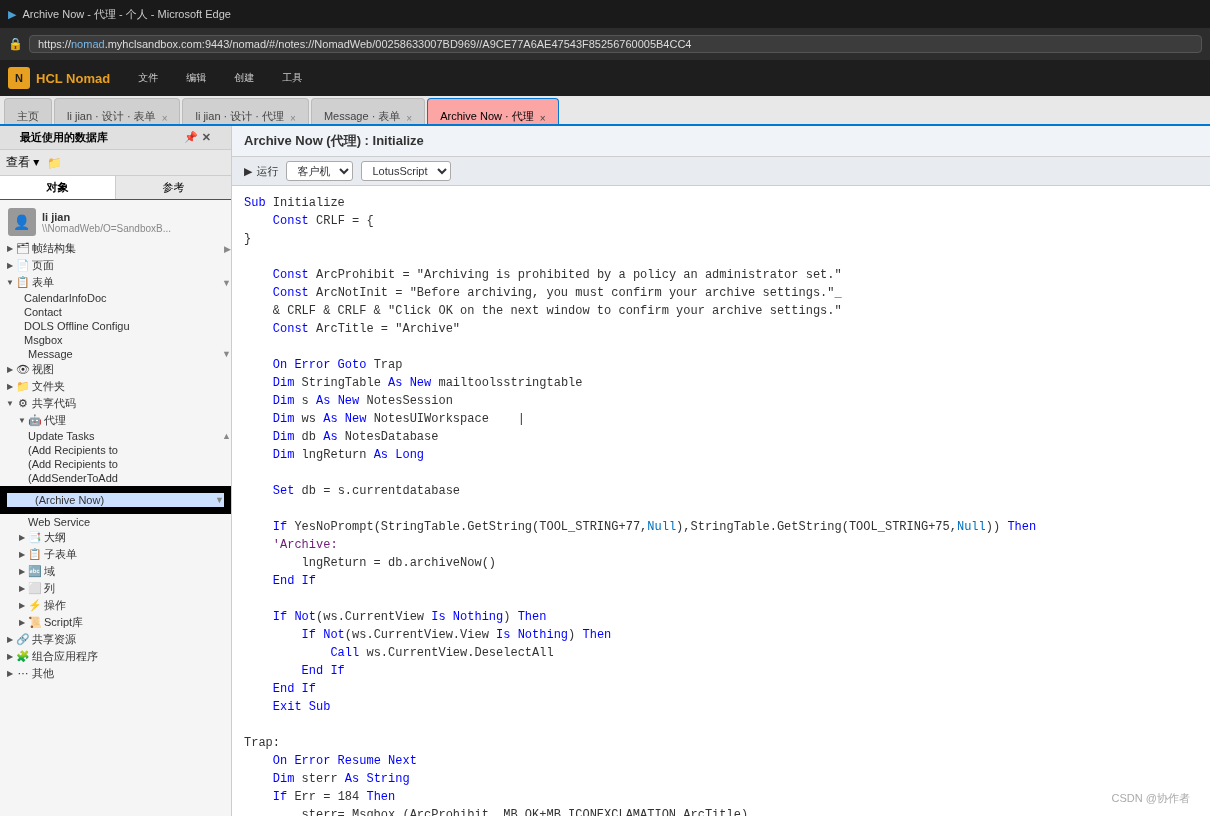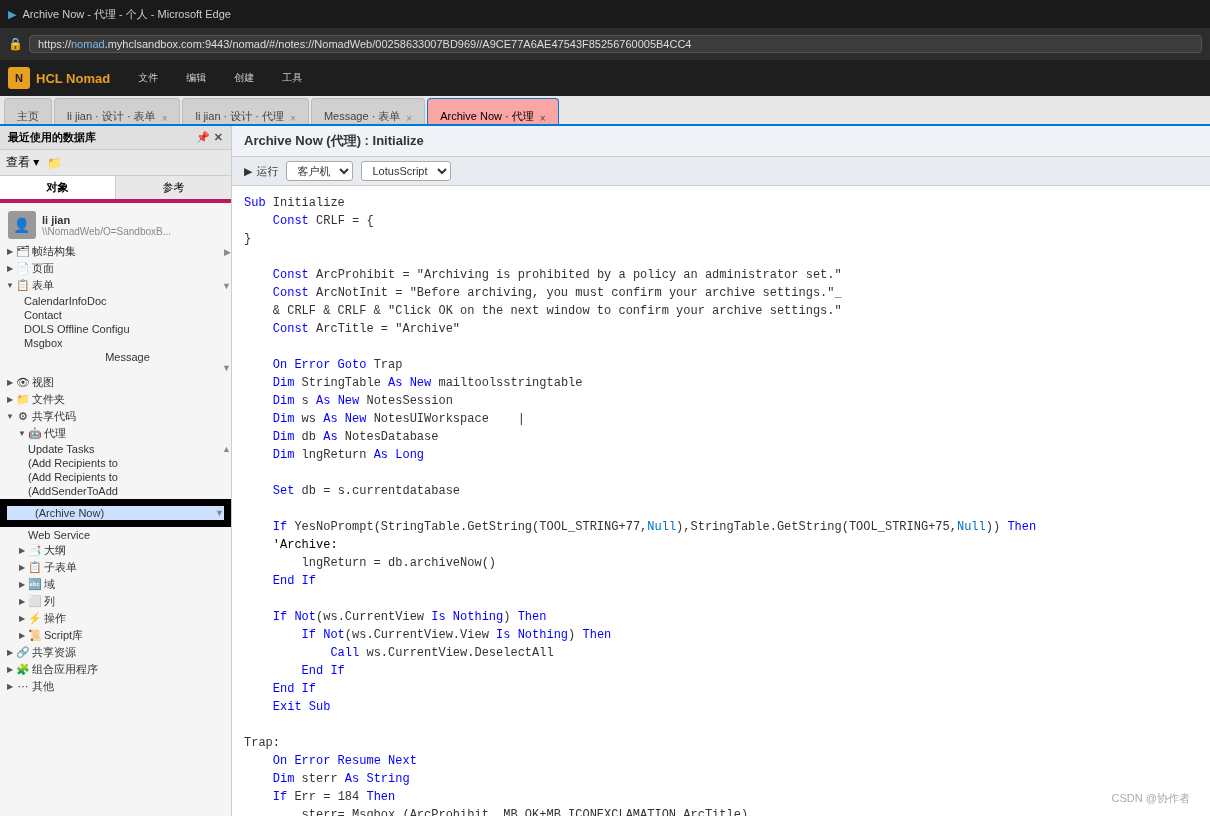--- a/index.html
+++ b/index.html
@@ -115,21 +115,21 @@
     #sidebar {
       width: 232px;
       background: #f5f5f5;
       border-right: 1px solid #ccc;
       display: flex;
       flex-direction: column;
       overflow: hidden;
     }
     #sidebar-header {
       background: #e0e0e0;
-      padding: 4px 8px;
+      padding: 4px 20px;
       display: flex;
       align-items: center;
       justify-content: space-between;
       border-bottom: 1px solid #ccc;
       font-size: 11px;
       font-weight: bold;
     }
     #sidebar-header .header-actions {
       display: flex;
       gap: 4px;
@@ -137,21 +137,21 @@
     #sidebar-search {
       padding: 4px 6px;
       display: flex;
       align-items: center;
       gap: 4px;
       background: #e8e8e8;
       border-bottom: 1px solid #ccc;
     }
     .sidebar-tabs {
       display: flex;
-      border-bottom: 4px solid #be185d;
+      border-bottom: 1px solid #be185d;
     }
     .sidebar-tab {
       flex: 1;
       text-align: center;
       padding: 4px;
       font-size: 11px;
       cursor: pointer;
       background: #e8e8e8;
       border-right: 1px solid #ccc;
     }
@@ -249,21 +249,21 @@
       padding: 8px 12px;
       font-family: 'Courier New', Consolas, monospace;
       font-size: 12px;
       line-height: 1.5;
       background: #fff;
       color: #333;
     }
     .code-line { display: block; white-space: pre; }
     .kw-blue { color: #0000ff; }
     .kw-keyword { color: #0070c0; }
-    .kw-comment { color: #000000; }
+    .kw-comment { color: #701a75; }
 
     
     ::-webkit-scrollbar { width: 8px; }
     ::-webkit-scrollbar-track { background: #f0f0f0; }
     ::-webkit-scrollbar-thumb { background: #b0b0b0; border-radius: 4px; }
 
     #watermark {
       position: fixed;
       bottom: 10px;
       right: 20px;
@@ -370,21 +370,21 @@
       </div>
       <div class="tree-item" style="padding-left:24px;">
         <span class="tree-label">Contact</span>
       </div>
       <div class="tree-item" style="padding-left:24px;">
         <span class="tree-label">DOLS Offline Configu</span>
       </div>
       <div class="tree-item" style="padding-left:24px;">
         <span class="tree-label">Msgbox</span>
       </div>
-      <div class="tree-item" style="padding-left:28px;flex-direction:column;">
+      <div class="tree-item" style="padding-left:28px;">
         <span class="tree-label">Message</span>
         <span style="margin-left:auto; color:#888; font-size:9px;">▼</span>
       </div>
       <div class="tree-item" style="padding-left:4px;">
         <span class="tree-arrow">▶</span>
         <span class="tree-icon">👁</span>
         <span class="tree-label">视图</span>
       </div>
       <div class="tree-item" style="padding-left:4px;">
         <span class="tree-arrow">▶</span>

